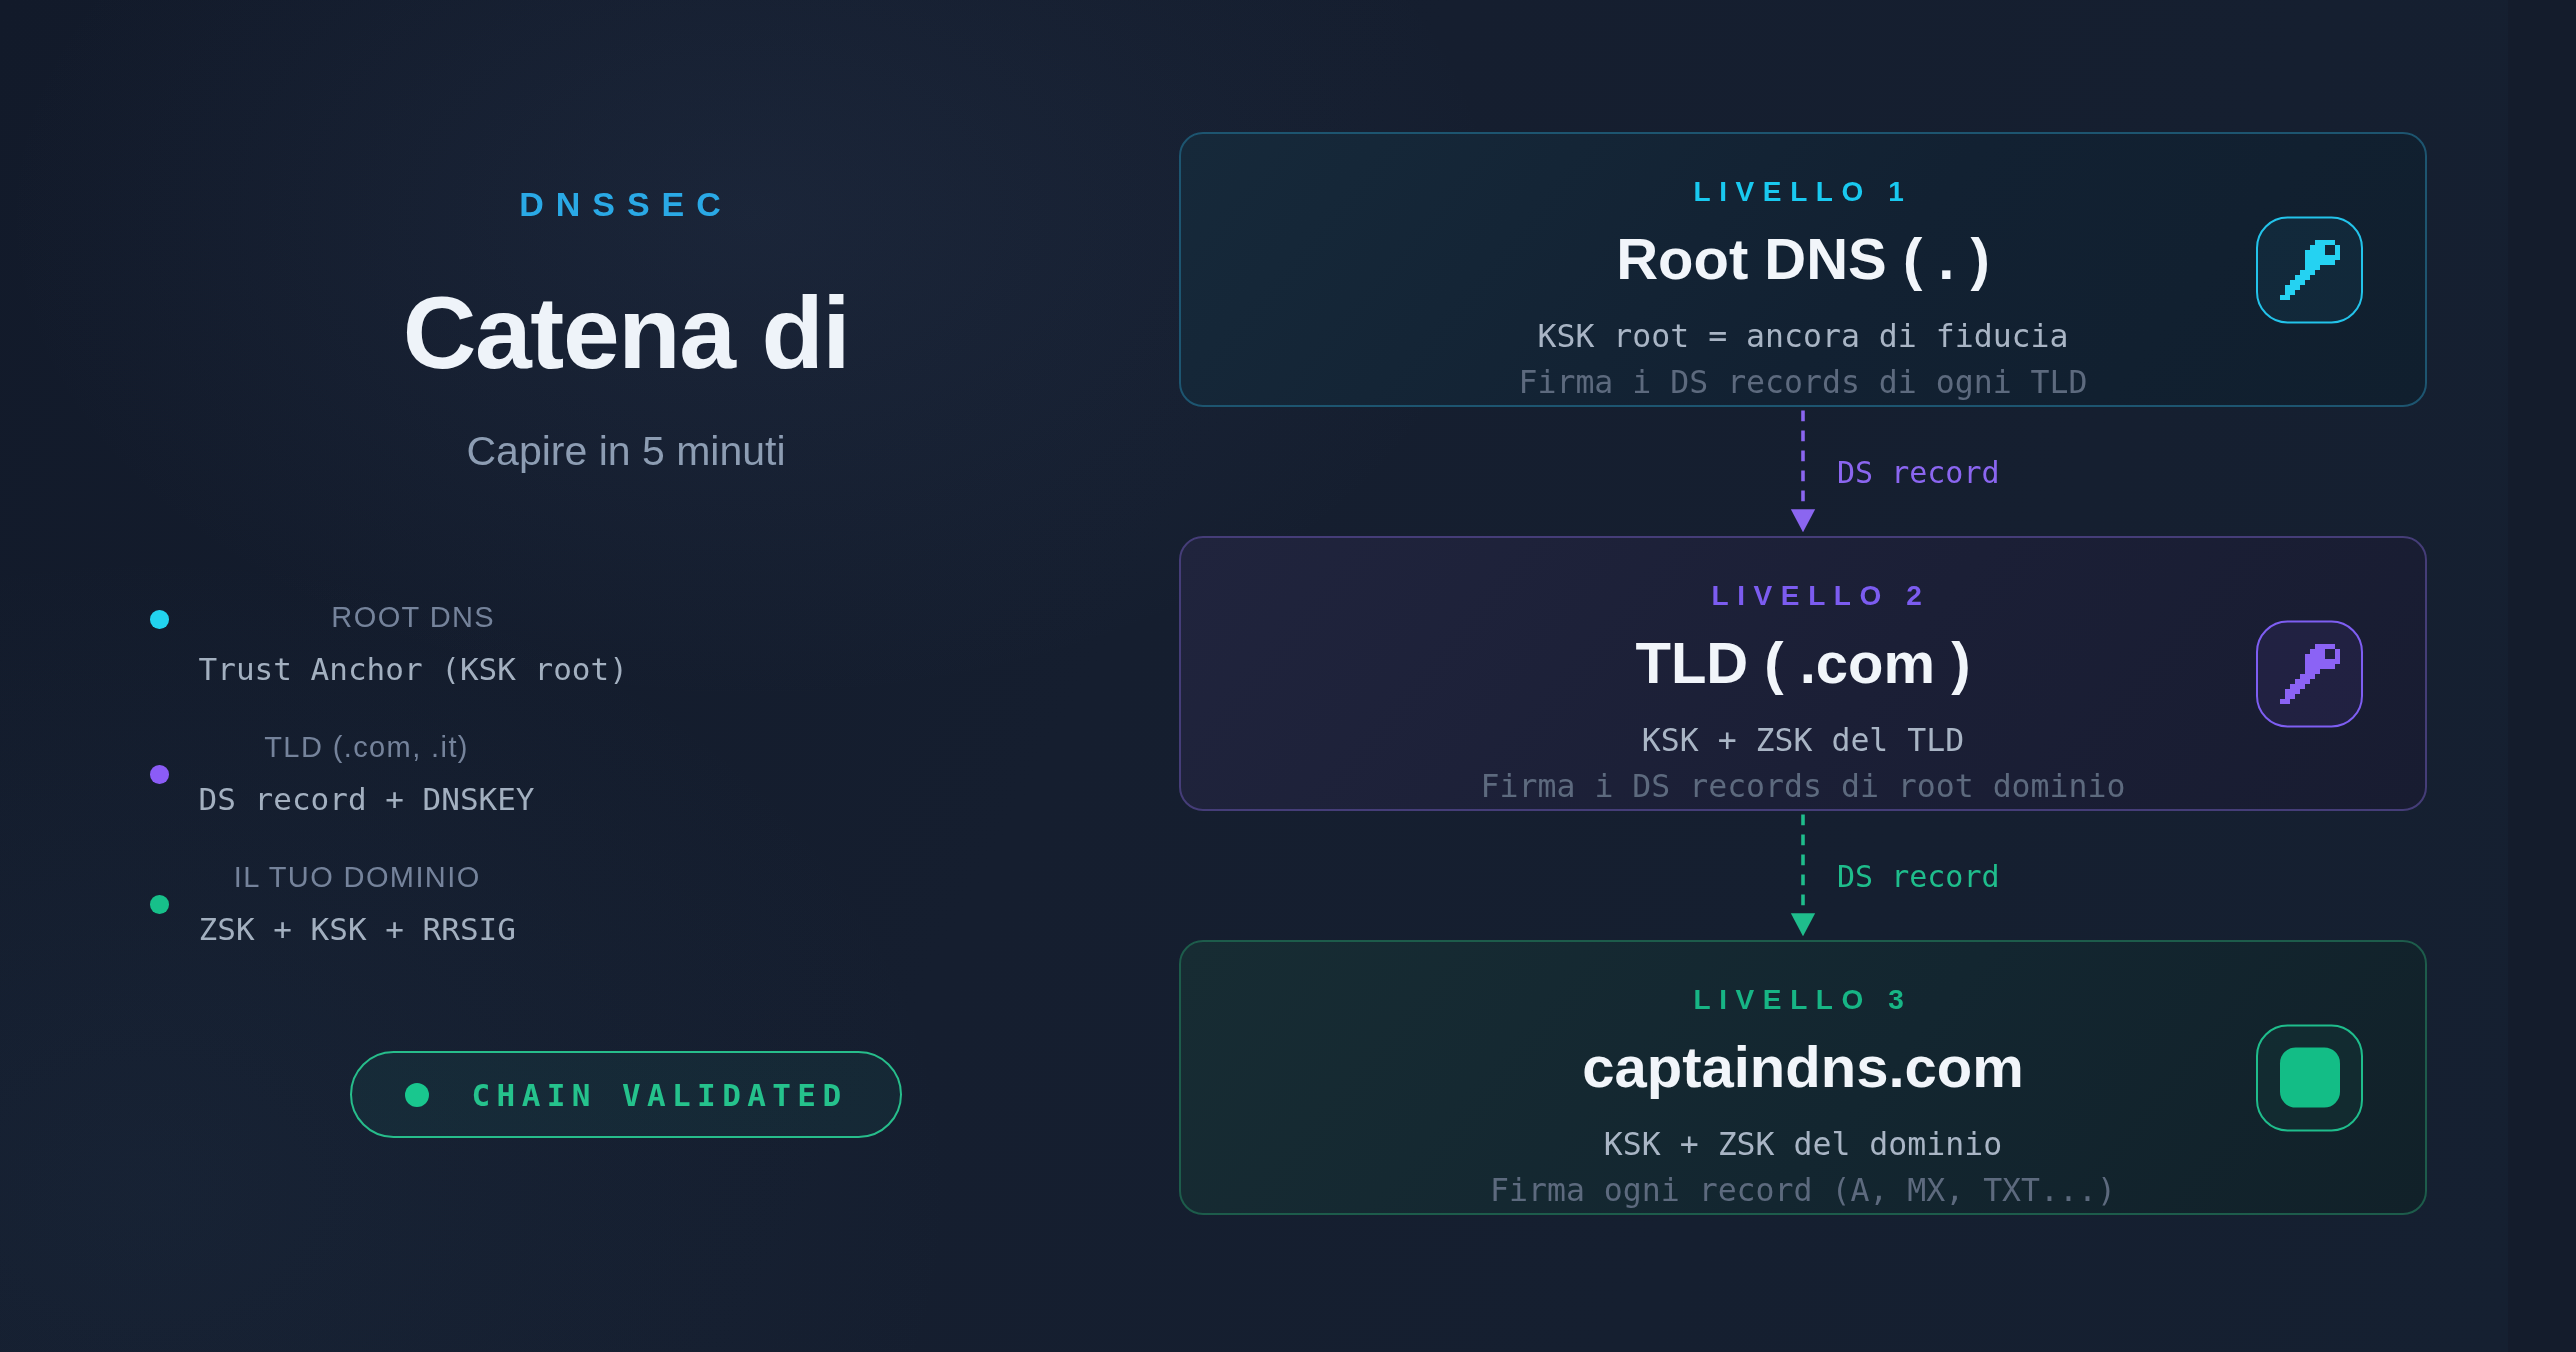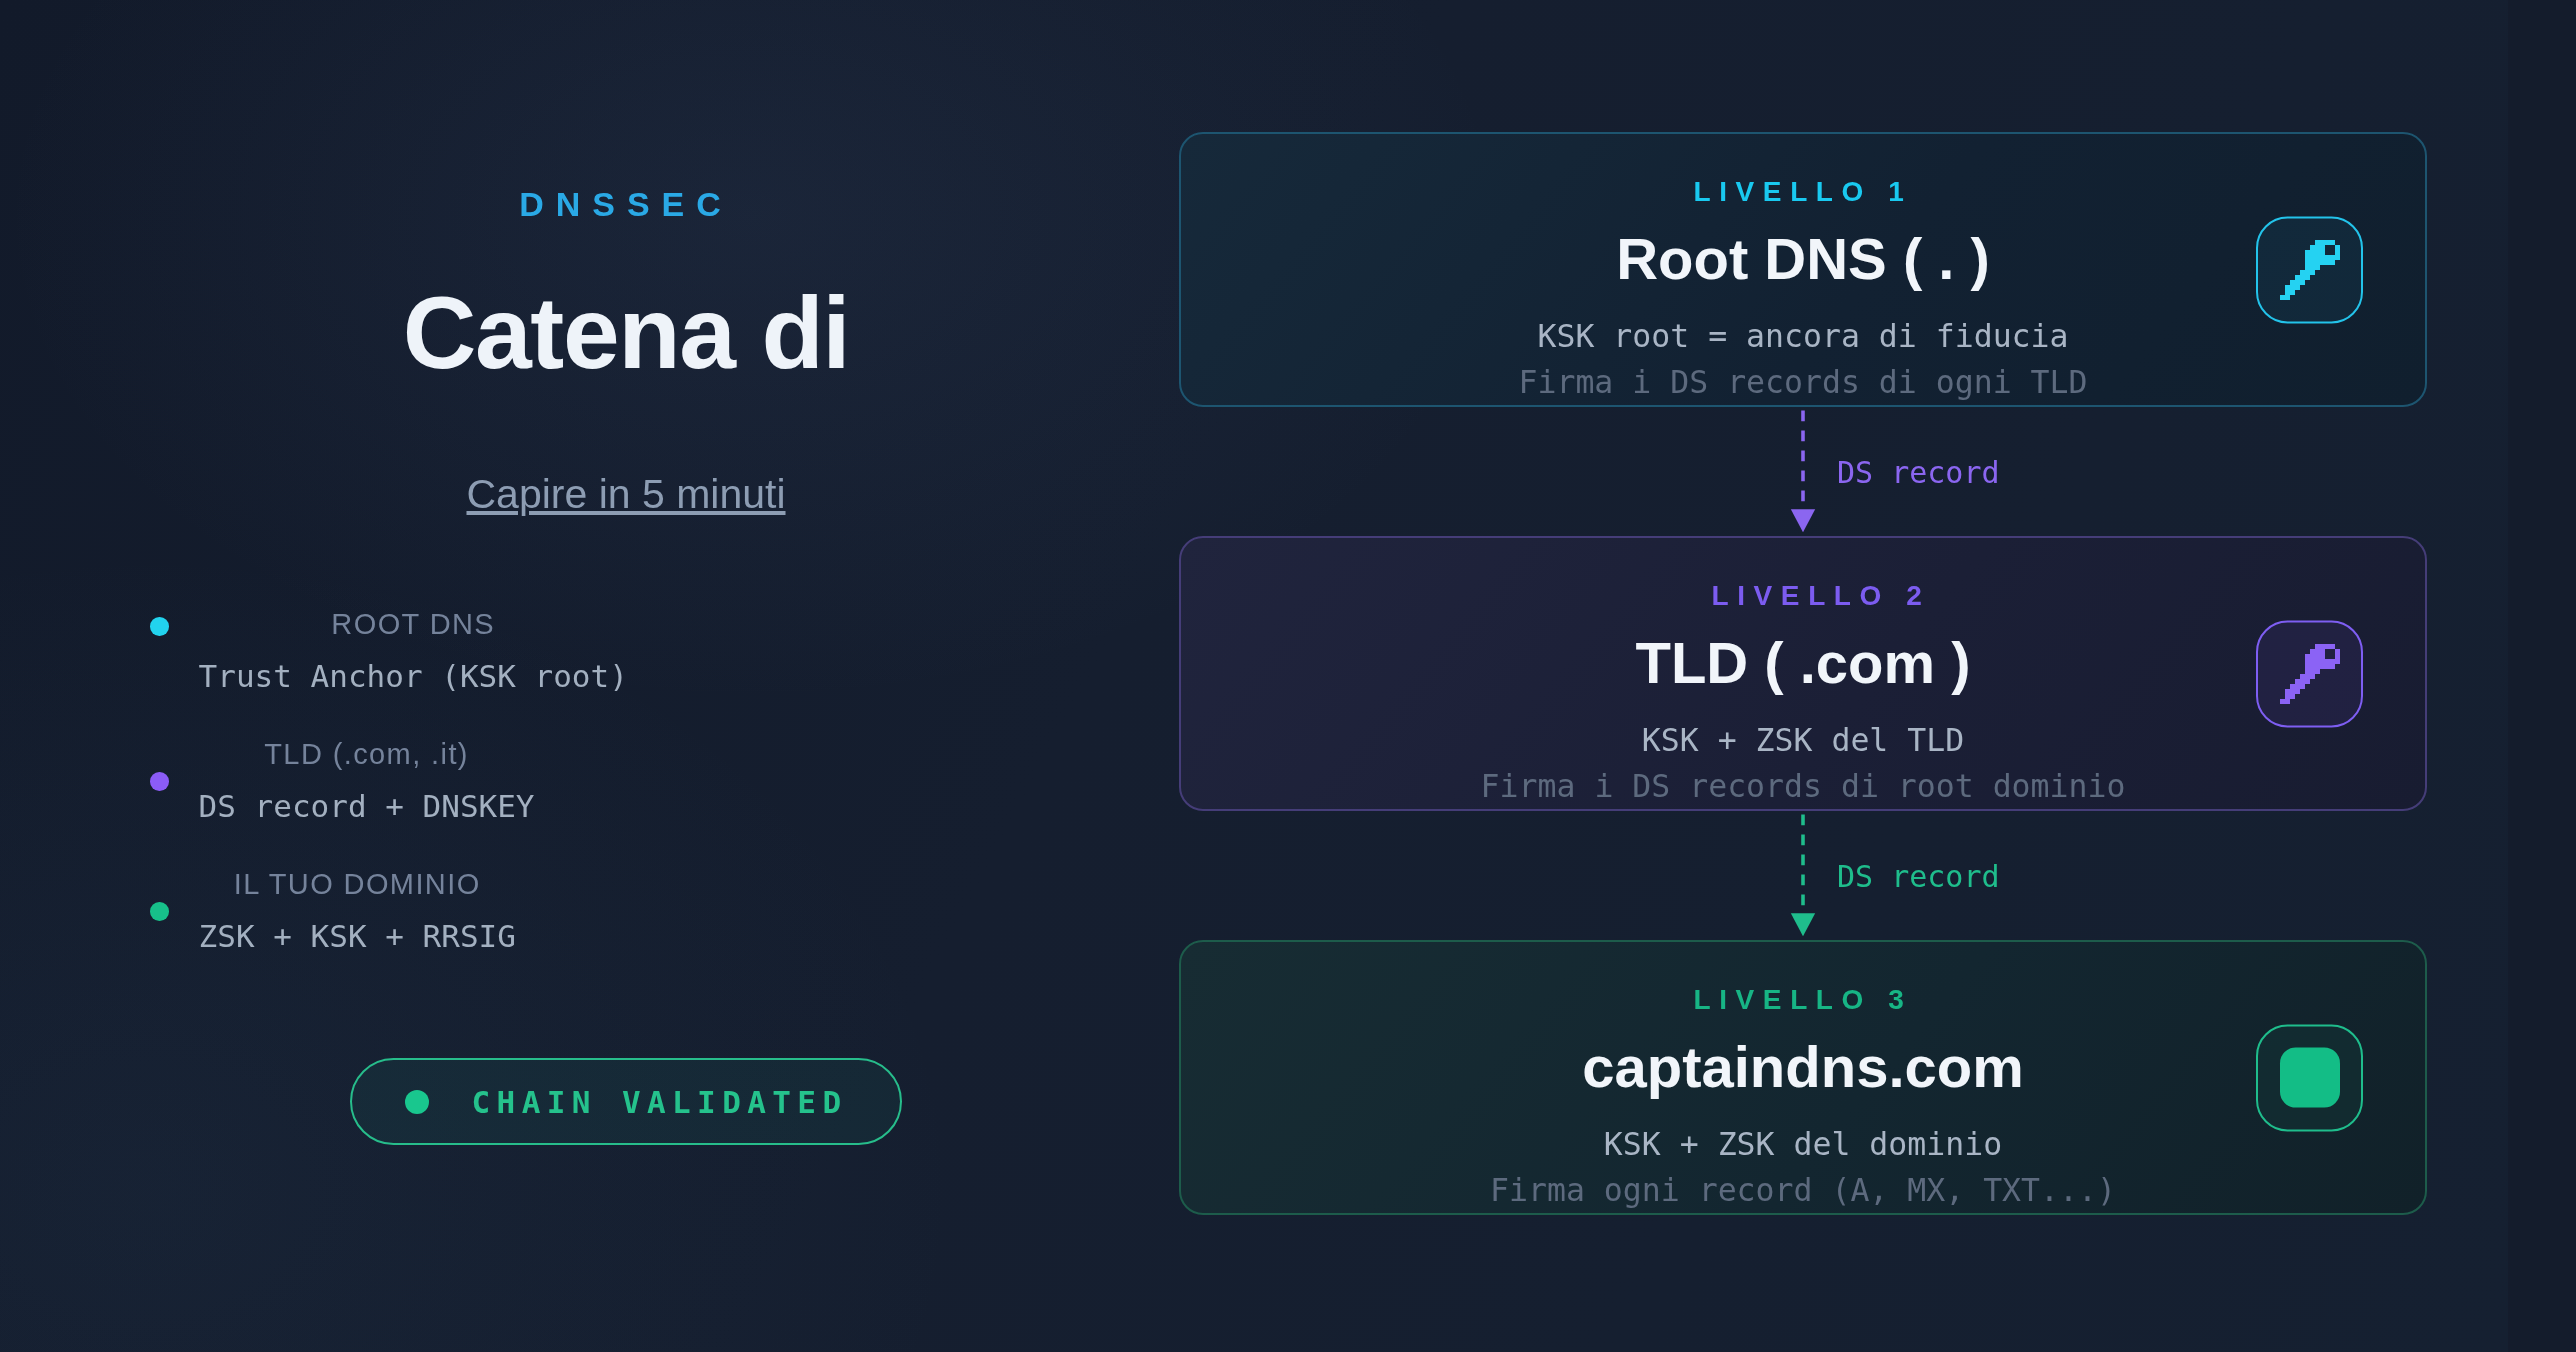--- a/index.html
+++ b/index.html
@@ -25,25 +25,25 @@
   }
   .headline {
     margin:50px 0 0; font-size:102px; line-height:1.16; font-weight:800;
     color:#eef3f9; letter-spacing:-1.4px;
   }
   .headline span { display:block; }
   .headline .grad {
     background:linear-gradient(135deg, #55cdf8 0%, #1d93e3 85%);
     -webkit-background-clip:text; background-clip:text; color:transparent;
   }
-  .subtitle { margin:79px 0 0; font-size:41px; color:#8d9db3;text-decoration:underline; }
+  .subtitle { margin:36px 0 0; font-size:41px; color:#8d9db3; }
 
   .legend { list-style:none; margin:90px 0 0; padding:0; display:flex; flex-direction:column; gap:44px; }
   .legend-item { display:flex; align-items:center; gap:30px; }
-  .legend-item:first-child { align-items:flex-start; }
+  .legend-item:first-child { align-items:flex-start;margin-top:36px; }
   .legend-item:first-child .dot { margin-top:8.6px; }
   .dot { width:18.6px; height:18.6px; border-radius:50%; flex:none; }
   .dot--cyan { background:#22d3ee; }
   .dot--purple { background:#8b5cf6; }
   .dot--green { background:#17c08a; }
   .legend-label { font-size:29px; color:#75839b; letter-spacing:1.4px; }
   .legend-detail { font-size:31px; color:#a3b0c0; margin-top:17px; }
 
   .badge {
     margin-top:104px; display:inline-flex; align-items:center; gap:43px;

